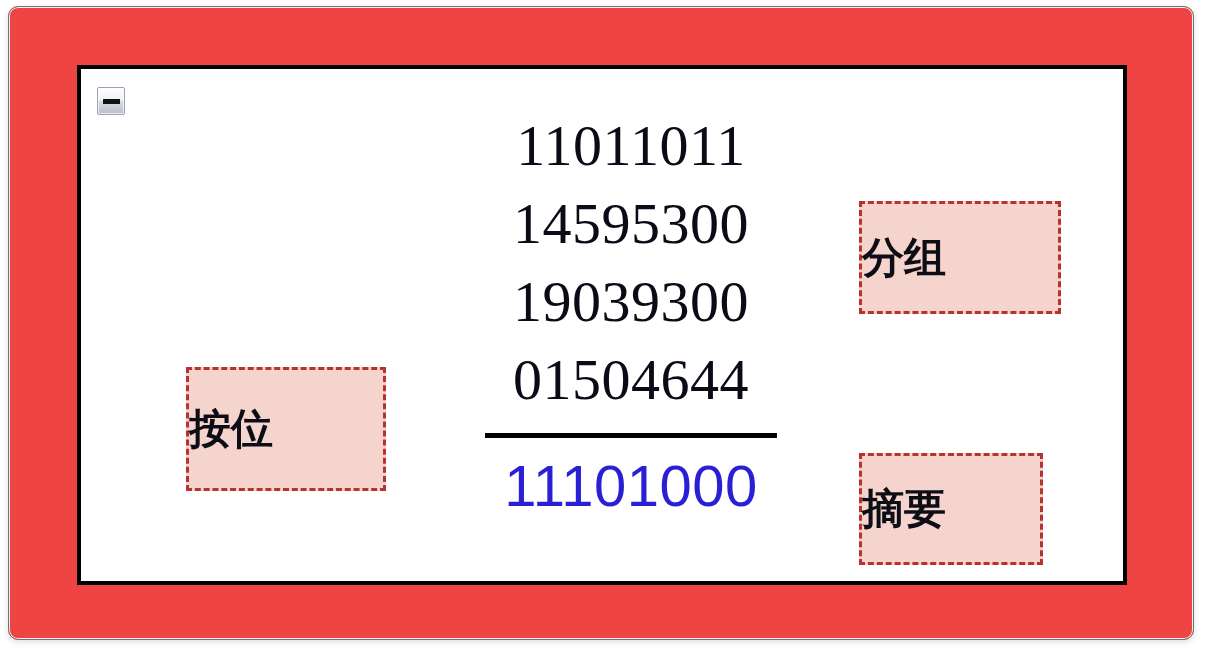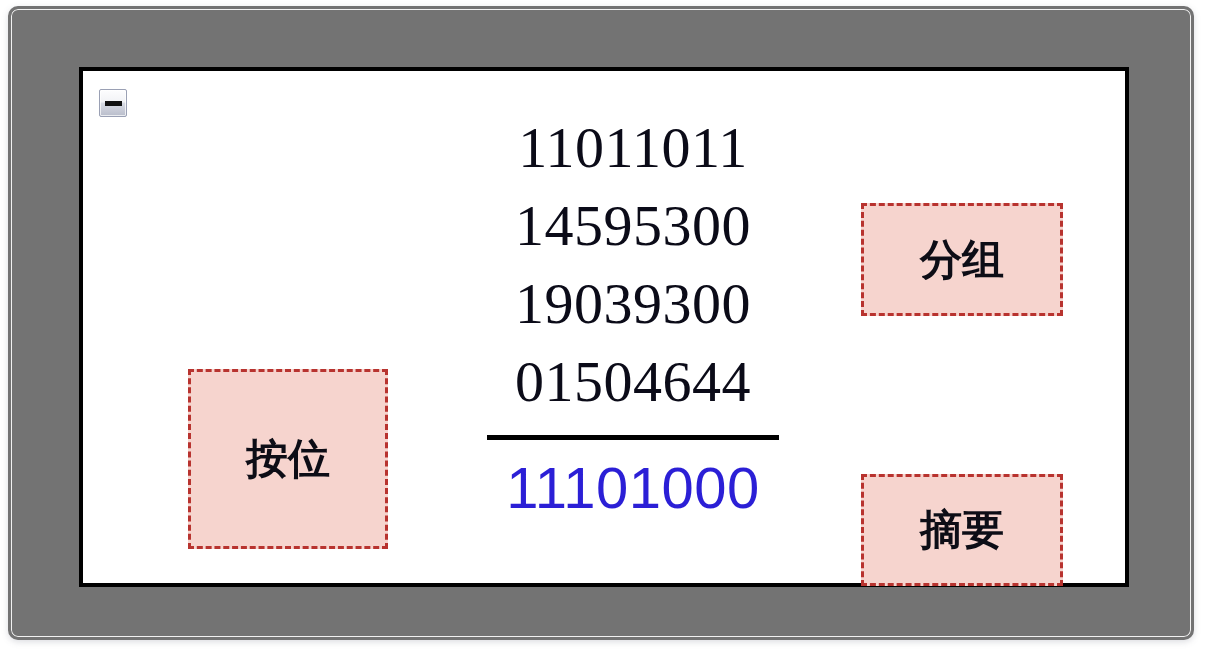--- a/index.html
+++ b/index.html
@@ -14,22 +14,22 @@
     overflow: hidden;
   }
 
   
   #viewer-frame {
     position: absolute;
     left: 8px;
     top: 6px;
     width: 1186px;
     height: 634px;
-    background: #737373;
-    border: 3px solid #737373;
+    background: #ef4444;
+    border: 1px solid #737373;
     border-radius: 10px;
     box-shadow: 0 2px 6px rgba(120,125,140,0.25),
                 0 0 0 1px rgba(255,255,255,0.9) inset;
     box-sizing: border-box;
   }
 
   
   #diagram-box {
     position: absolute;
     left: 68px;
@@ -99,44 +99,44 @@
   }
 
   
   .callout {
     position: absolute;
     background: #f6d4ce;
     border: 3px dashed #b8332f;
     box-sizing: border-box;
     display: flex;
     flex-direction: column;
-    align-items: center;
+    align-items: flex-start;
     justify-content: center;
     color: #0d0d16;
     font-family: "DejaVu Sans", "Liberation Sans", sans-serif;
     font-weight: 700;
     font-size: 42px;
     line-height: 58px;
   }
   #callout-xor {
     left: 105px;
     top: 298px;
     width: 200px;
-    height: 180px;
+    height: 124px;
   }
   #callout-group {
     left: 778px;
     top: 132px;
     width: 202px;
     height: 113px;
   }
   #callout-digest {
     left: 778px;
-    top: 403px;
-    width: 202px;
+    top: 384px;
+    width: 184px;
     height: 112px;
   }
   .callout-line { display: block; }
 </style>
 </head>
 <body>
 
 <div id="viewer-frame">
 
   <div id="diagram-box">

